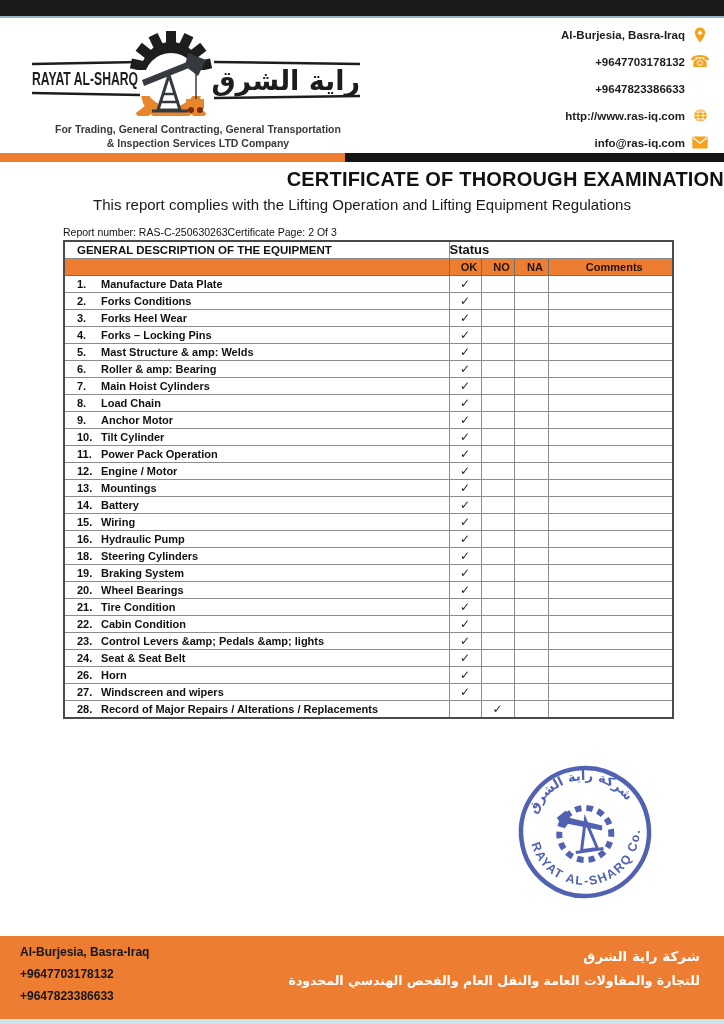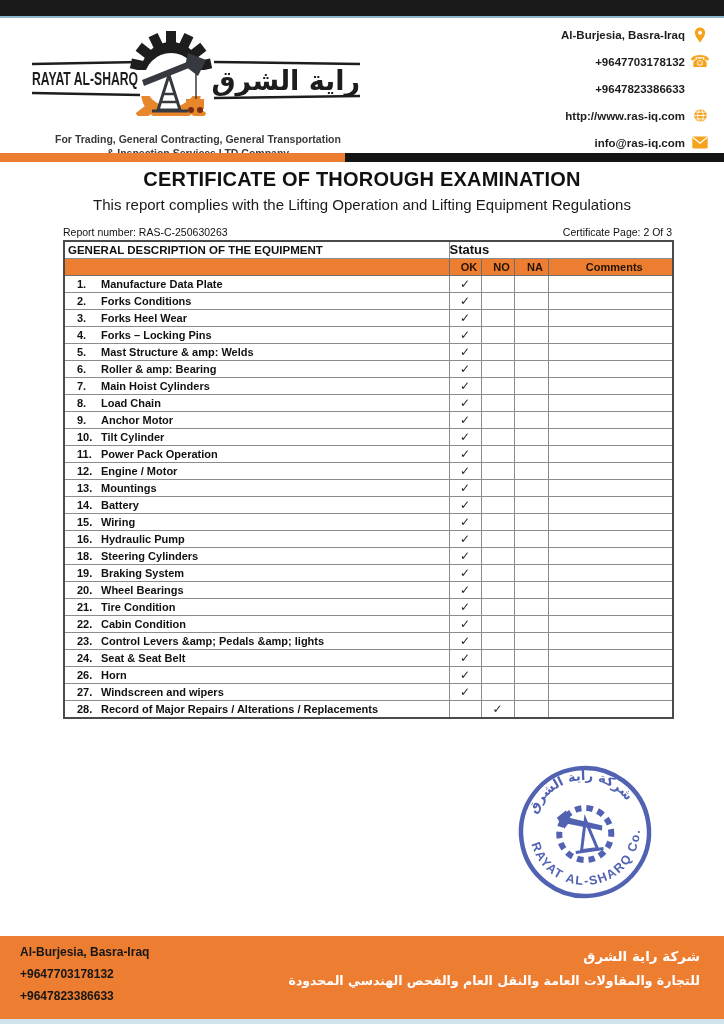--- a/index.html
+++ b/index.html
@@ -4,47 +4,47 @@
 <style>
   * { margin:0; padding:0; box-sizing:border-box; }
   body { background:#e9e9e9; font-family:"Liberation Sans", sans-serif; }
   .page { position:relative; width:724px; height:1024px; background:#ffffff; margin:0 auto; overflow:hidden; }
 
   
   .top-bar { position:absolute; top:0; left:0; width:724px; height:18px; background:#1a1a1a; border-bottom:2px solid #8fb8cc; }
 
   
   .logo-box { position:absolute; left:28px; top:20px; width:340px; }
-  .logo-tagline { text-align:center; font-size:10.5px; font-weight:bold; color:#3a3a3a; line-height:14px; margin-top:12px; }
+  .logo-tagline { text-align:center; font-size:10.5px; font-weight:bold; color:#3a3a3a; line-height:14px; margin-top:2px; }
 
   .contacts { position:absolute; right:16px; top:26px; width:220px; display:flex; flex-direction:column; gap:10px; }
   .contact-row { display:flex; justify-content:flex-end; align-items:center; height:17px; }
   .c-text { font-size:11.5px; font-weight:bold; color:#1d1d1d; }
   .c-icon { width:16px; height:16px; margin-left:7px; display:flex; align-items:center; justify-content:center; }
   .phone-glyph { color:#f5a21d; font-size:16px; line-height:16px; font-family:"DejaVu Sans", sans-serif; }
 
   
   .divider { position:absolute; top:153px; left:0; width:724px; height:9px; display:flex; }
   .divider .d-orange { width:47.6%; background:#ed7d31; }
   .divider .d-black  { width:52.4%; background:#141414; }
 
   
-  .title { position:absolute; top:168px; left:0; width:724px; text-align:center; font-size:20px; font-weight:bold; color:#111; letter-spacing:.2px; }
+  .title { position:absolute; top:168px; left:0; width:724px; text-align:right; font-size:20px; font-weight:bold; color:#111; letter-spacing:.2px; }
   .subtitle { position:absolute; top:196px; left:0; width:724px; text-align:center; font-size:15px; color:#1a1a1a; }
 
   
-  .report-row { position:absolute; top:226px; left:63px; width:609px; display:flex; justify-content:space-between; font-size:10.5px; color:#111; }
+  .report-row { position:absolute; top:226px; left:63px; width:609px; display:flex; justify-content:flex-start; font-size:10.5px; color:#111; }
 
   
   .tbl-wrap { position:absolute; top:240px; left:63px; width:609px; }
   table { border-collapse:collapse; width:609px; table-layout:fixed; }
   table, td, th { border:1px solid #8c8c8c; }
   table { border:2px solid #4a4a4a; }
   th, td { height:17px; padding:0; line-height:16px; font-size:11px; color:#111; overflow:hidden; white-space:nowrap; }
-  th.h-desc { text-align:left; padding-left:3px; font-size:11.5px; font-weight:bold; }
+  th.h-desc { text-align:left; padding-left:12px; font-size:11.5px; font-weight:bold; }
   th.h-status { text-align:left; font-size:13px; font-weight:bold; }
   tr.orange-row th { background:#ed7d31; color:#241405; font-weight:bold; text-align:center; border-color:#6f6f6f;padding-left:8px; }
   td.desc { font-weight:bold; text-align:left; padding-left:12px; }
   td.desc .num { display:inline-block; width:24px; }
   td.chk { text-align:center; font-size:12px; color:#222; font-family:"DejaVu Sans", sans-serif; }
 
   
   .stamp { position:absolute; left:515px; top:762px; width:140px; height:140px; transform:rotate(-8deg); opacity:.88; }
 
   

